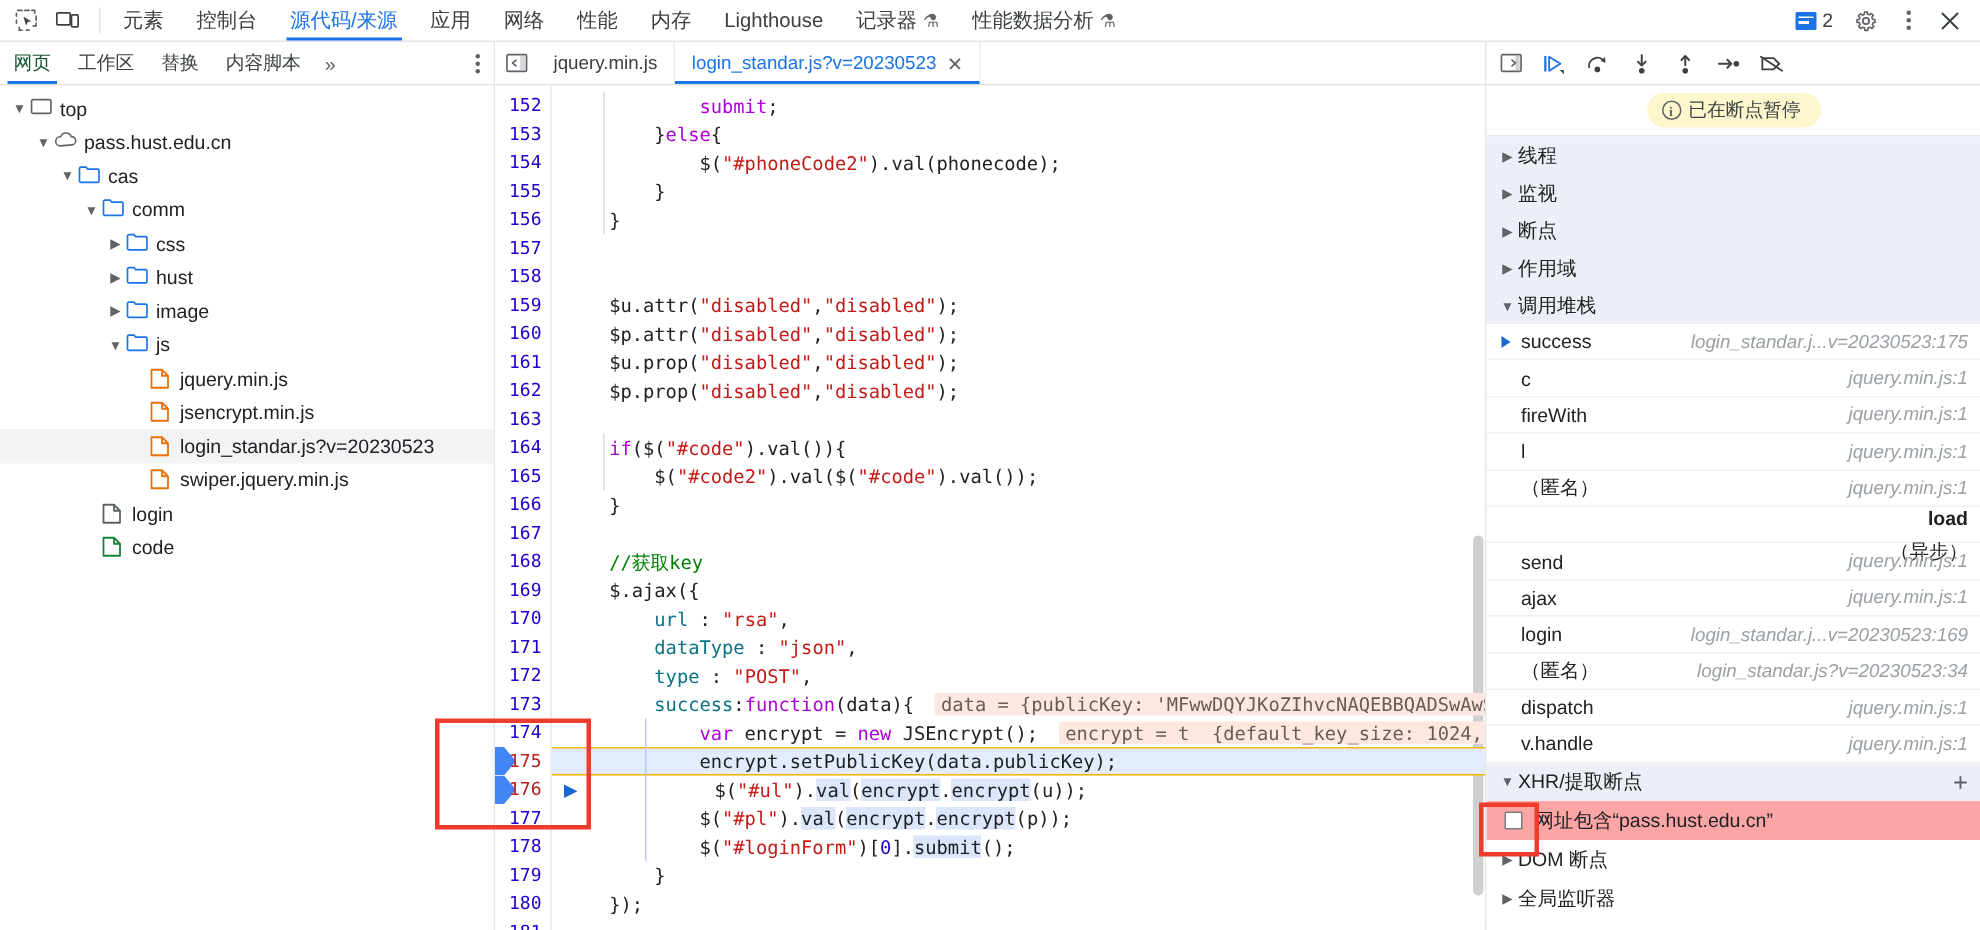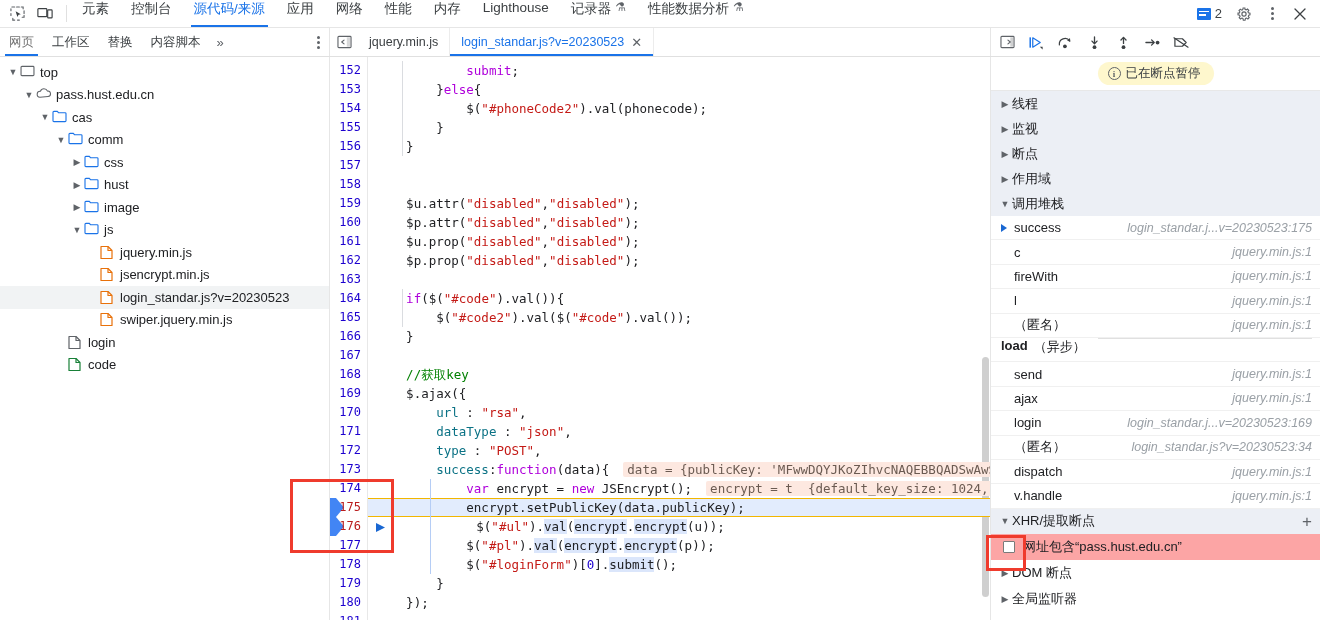--- a/index.html
+++ b/index.html
@@ -22,21 +22,21 @@
     position: relative;
   }
   .mt-icons { display: flex; align-items: center; padding: 0 4px 0 4px; gap: 2px; }
   .mt-icon-btn {
     width: 26px; height: 24px; display: flex; align-items: center; justify-content: center;
     cursor: pointer;
   }
   .mt-sep { width: 1px; background: #e0e0e0; margin: 5px 4px; }
   .mt-tabs { display: flex; align-items: stretch; flex: 1; }
   .mt-tab {
-    display: flex; justify-content: center;
+    display: flex; align-items: center; justify-content: center;
     padding: 0 11px;
     font-size: 13.5px; color: #3c4043;
     cursor: pointer; position: relative; white-space: nowrap;
   }
   .mt-tab.sel { color: #1a73e8; }
   .mt-tab.sel::after {
     content: ""; position: absolute; left: 8px; right: 8px; bottom: 0;
     height: 2px; background: #1a73e8;
   }
   .mt-tab .beaker { margin-left: 4px; font-size: 12px; color: #5f6368; }
@@ -62,21 +62,21 @@
     height: 29px; min-height: 29px;
     display: flex; align-items: stretch;
     background: #ffffff;
     border-bottom: 1px solid #e0e0e0;
   }
   .nav-tabs-group { width: 330px; min-width: 330px; display: flex; align-items: stretch; border-right: 1px solid #e6e6e6; }
   .nav-tab {
     display: flex; align-items: center; padding: 0 9px;
     font-size: 12.5px; color: #3c4043; cursor: pointer; position: relative; white-space: nowrap;
   }
-  .nav-tab.sel { color: #737373; }
+  .nav-tab.sel { color: #14532d; }
   .nav-tab.sel::after {
     content: ""; position: absolute; left: 5px; right: 5px; bottom: 0; height: 2px; background: #1a73e8;
   }
   .nav-more { display:flex; align-items:center; padding: 0 7px; color:#5f6368; font-size: 13px; cursor: pointer; }
   .kebab { display: flex; align-items: center; justify-content: center; width: 22px; cursor: pointer; }
   .kebab-dots { display:flex; flex-direction:column; gap:2px; }
   .kebab-dots i { width: 3px; height: 3px; background: #5f6368; border-radius: 50%; display:block; }
 
   .editor-tabs-group { flex: 1; display: flex; align-items: stretch; overflow: hidden; }
   .panel-toggle { width: 28px; display:flex; align-items:center; justify-content:center; cursor:pointer; }
@@ -203,23 +203,24 @@
   }
   .stack-row.cur { background: #fff; }
   .stack-name { color: #202124; flex: 1; display:flex; align-items:center; gap:5px; white-space: nowrap; }
   .stack-loc { color: #9aa0a6; font-size: 12.5px; white-space: nowrap; font-style: italic; }
   .cur-arrow {
     width: 0; height: 0; display:inline-block;
     border-top: 4px solid transparent; border-bottom: 4px solid transparent;
     border-left: 6px solid #1967d2; margin-right: 2px;
   }
   .stack-async {
-    height: 24.4px; display:flex; align-items:flex-start; gap: 6px;
+    height: 24.4px; display:flex; align-items:flex-end; gap: 6px;
     padding: 0 8px 0 10px; font-size: 13px; color: #202124; font-weight: bold;
     border-bottom: 1px solid #f0f0f0;
+    flex-direction: column;
   }
   .stack-async .lbl-normal { font-weight: normal; }
   .stack-async .rule { flex:1; height:1px; background:#e0e0e0; margin-left: 6px; }
   .sec-header {
     height: 25px; display: flex; align-items: center;
     background: #eceff5; padding: 0 8px 0 7px; cursor: pointer;
   }
   .sec-header .title { flex: 1; color: #202124; font-size: 13px; }
   .plus { color: #5f6368; font-size: 17px; line-height: 1; }
   .xhr-item {

